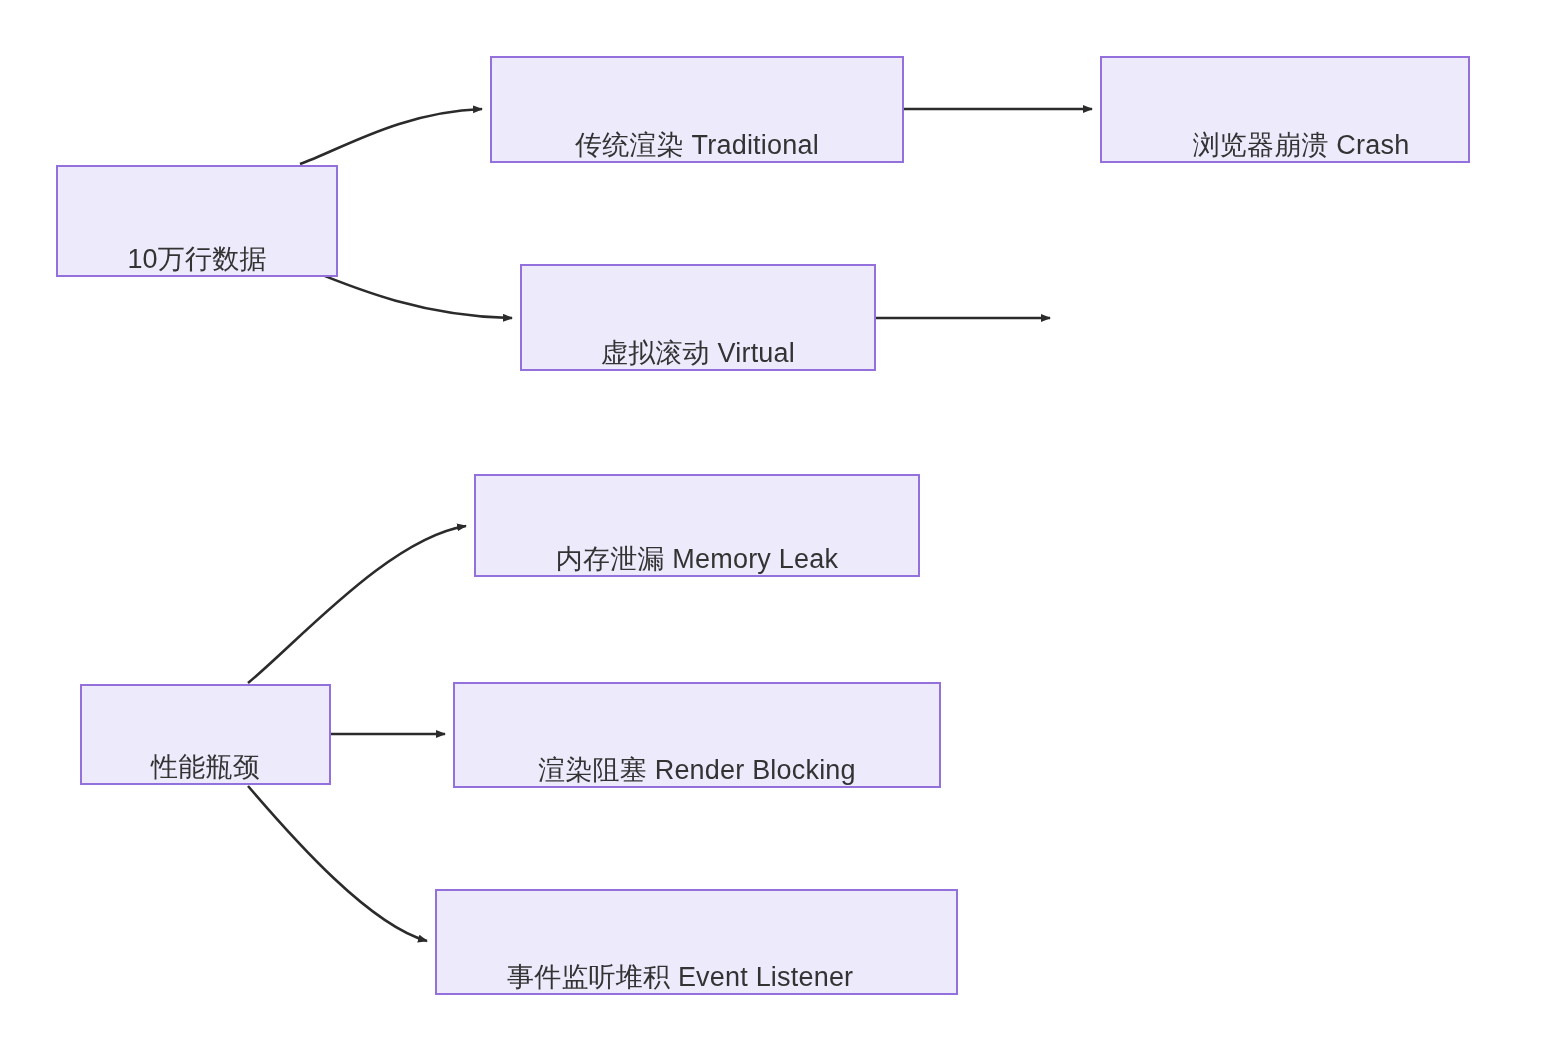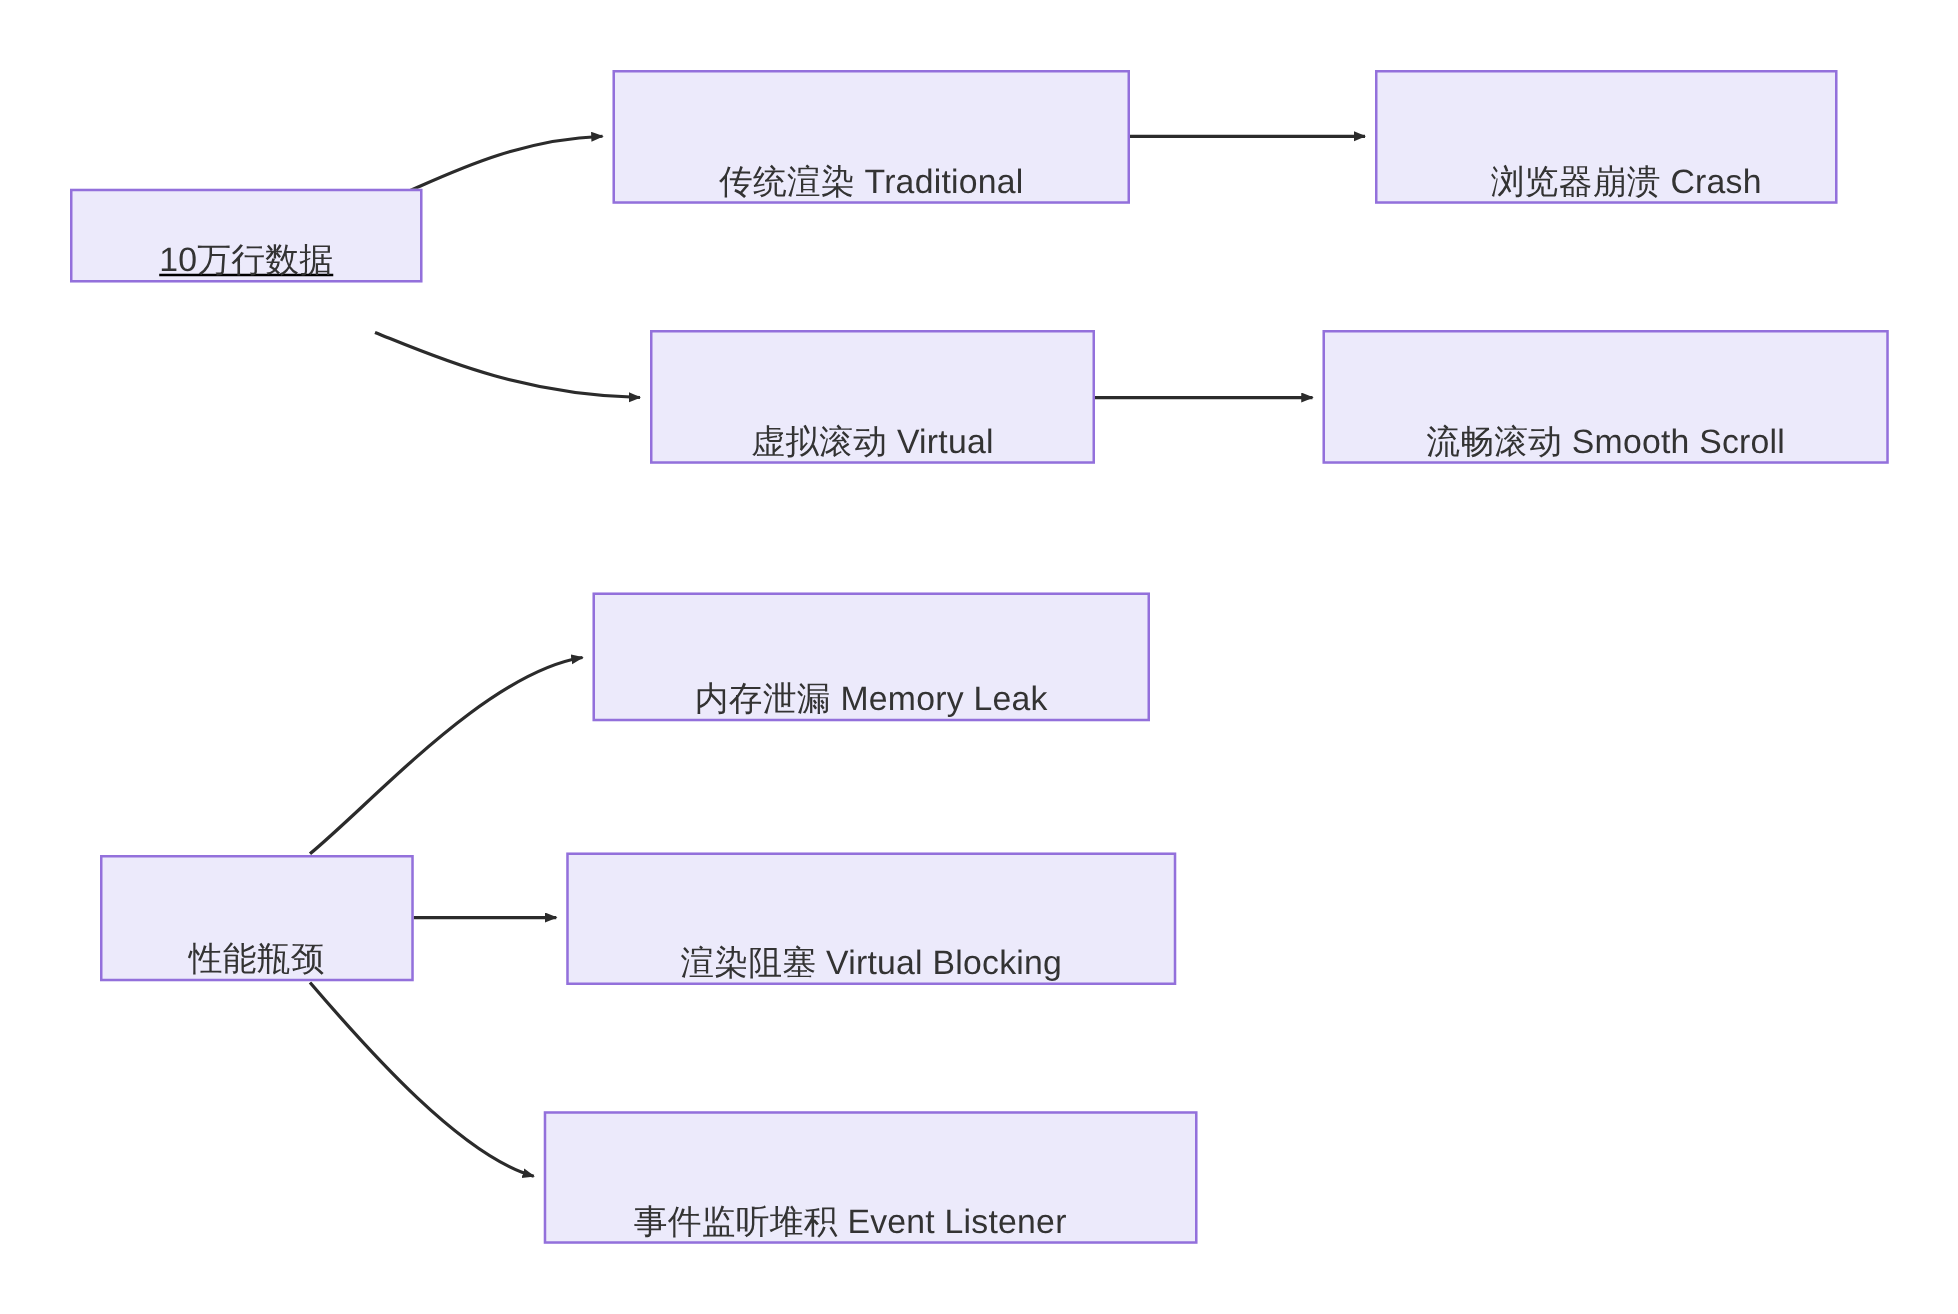--- a/index.html
+++ b/index.html
@@ -72,49 +72,46 @@
 
     <path d="M 876,318 L 1050,318" fill="none" stroke="#2b2b2b" stroke-width="2.6" marker-end="url(#arrow)"></path>
 
     <path d="M 248,683 C 300,640 390,538 466,526" fill="none" stroke="#2b2b2b" stroke-width="2.6" marker-end="url(#arrow)"></path>
 
     <path d="M 323,734 L 445,734" fill="none" stroke="#2b2b2b" stroke-width="2.6" marker-end="url(#arrow)"></path>
 
     <path d="M 248,786 C 296,842 370,925 427,941" fill="none" stroke="#2b2b2b" stroke-width="2.6" marker-end="url(#arrow)"></path>
   </svg>
 
-  <div class="node" style="left:56px; top:151px; width:282px; height:75px;text-decoration:underline;">
+  <div class="node" style="left:56px; top:165px; width:282px; height:112px;">
     <span class="node-label">10万行数据</span>
   </div>
 
   <div class="node" style="left:490px; top:56px; width:414px; height:107px;">
     <span class="node-label">传统渲染 Traditional</span>
   </div>
 
   <div class="node" style="left:1100px; top:56px; width:370px; height:107px;padding-left:32px;">
     <span class="node-label">浏览器崩溃 Crash</span>
   </div>
 
   <div class="node" style="left:520px; top:264px; width:356px; height:107px;">
     <span class="node-label">虚拟滚动 Virtual</span>
   </div>
 
-  <div class="node" style="left:1058px; top:264px; width:453px; height:107px;">
-    <span class="node-label">流畅滚动 Smooth Scroll</span>
-  </div>
 
   <div class="node" style="left:80px; top:684px; width:251px; height:101px;">
     <span class="node-label">性能瓶颈</span>
   </div>
 
   <div class="node" style="left:474px; top:474px; width:446px; height:103px;">
     <span class="node-label">内存泄漏 Memory Leak</span>
   </div>
 
   <div class="node" style="left:453px; top:682px; width:488px; height:106px;">
-    <span class="node-label">渲染阻塞 Virtual Blocking</span>
+    <span class="node-label">渲染阻塞 Render Blocking</span>
   </div>
 
   <div class="node clip" style="left:435px; top:889px; width:523px; height:106px;">
     <span class="node-label">事件监听堆积 Event Listener</span>
   </div>
 
 </div>
 
 </body></html>

